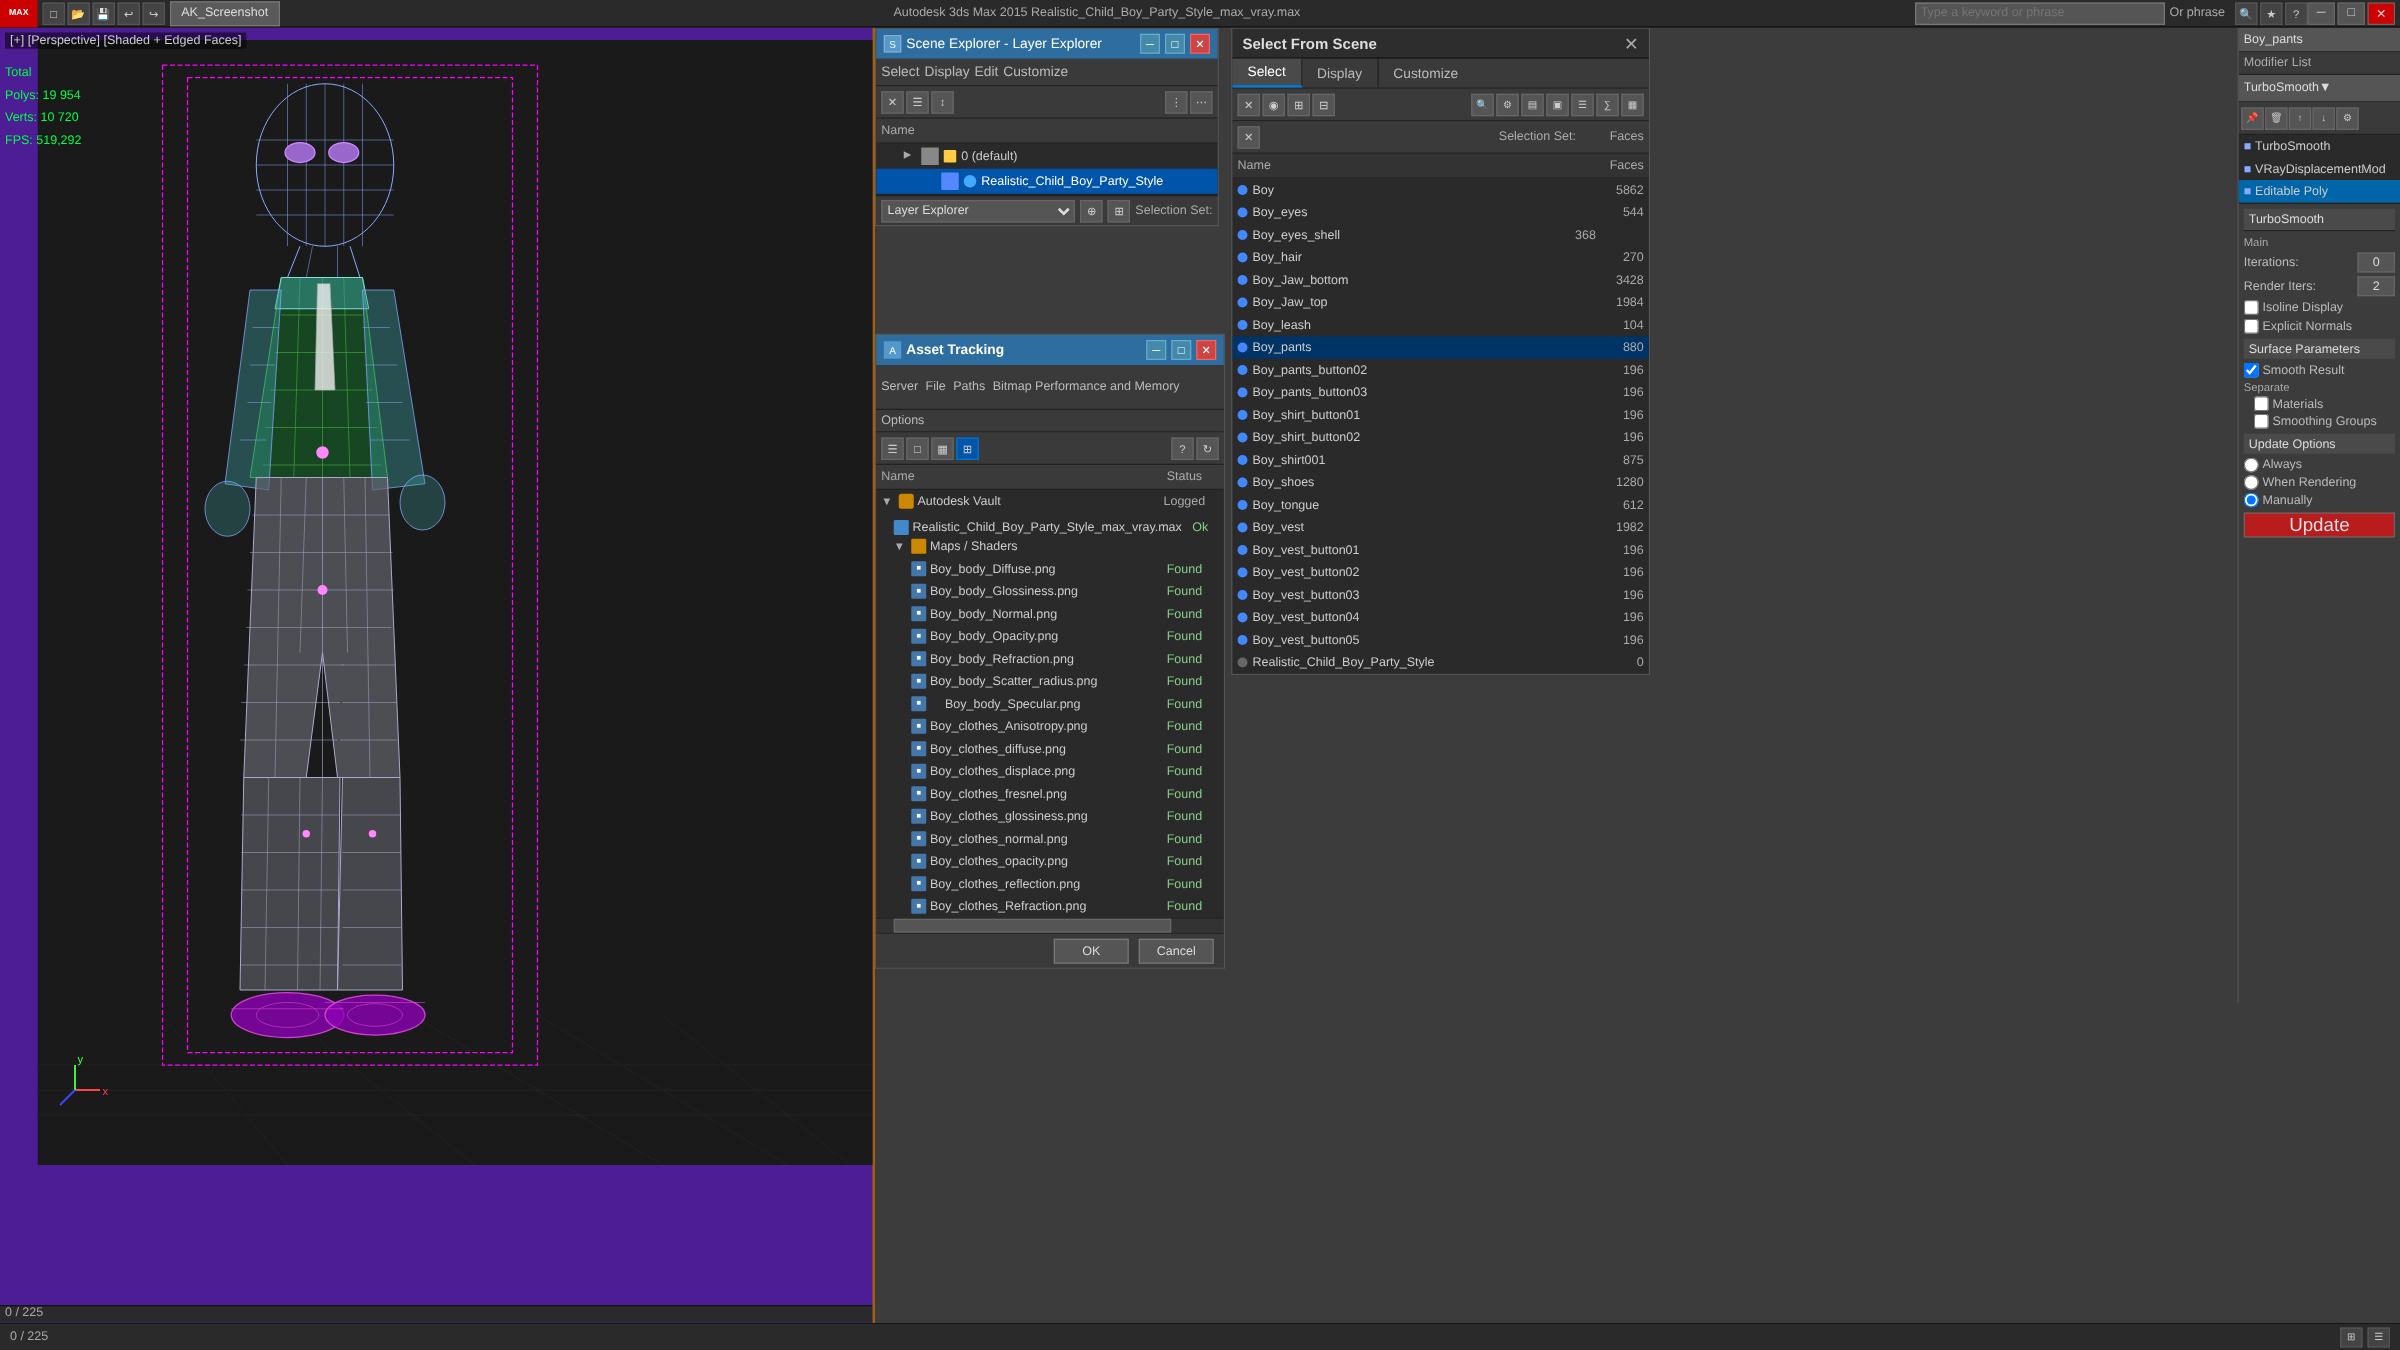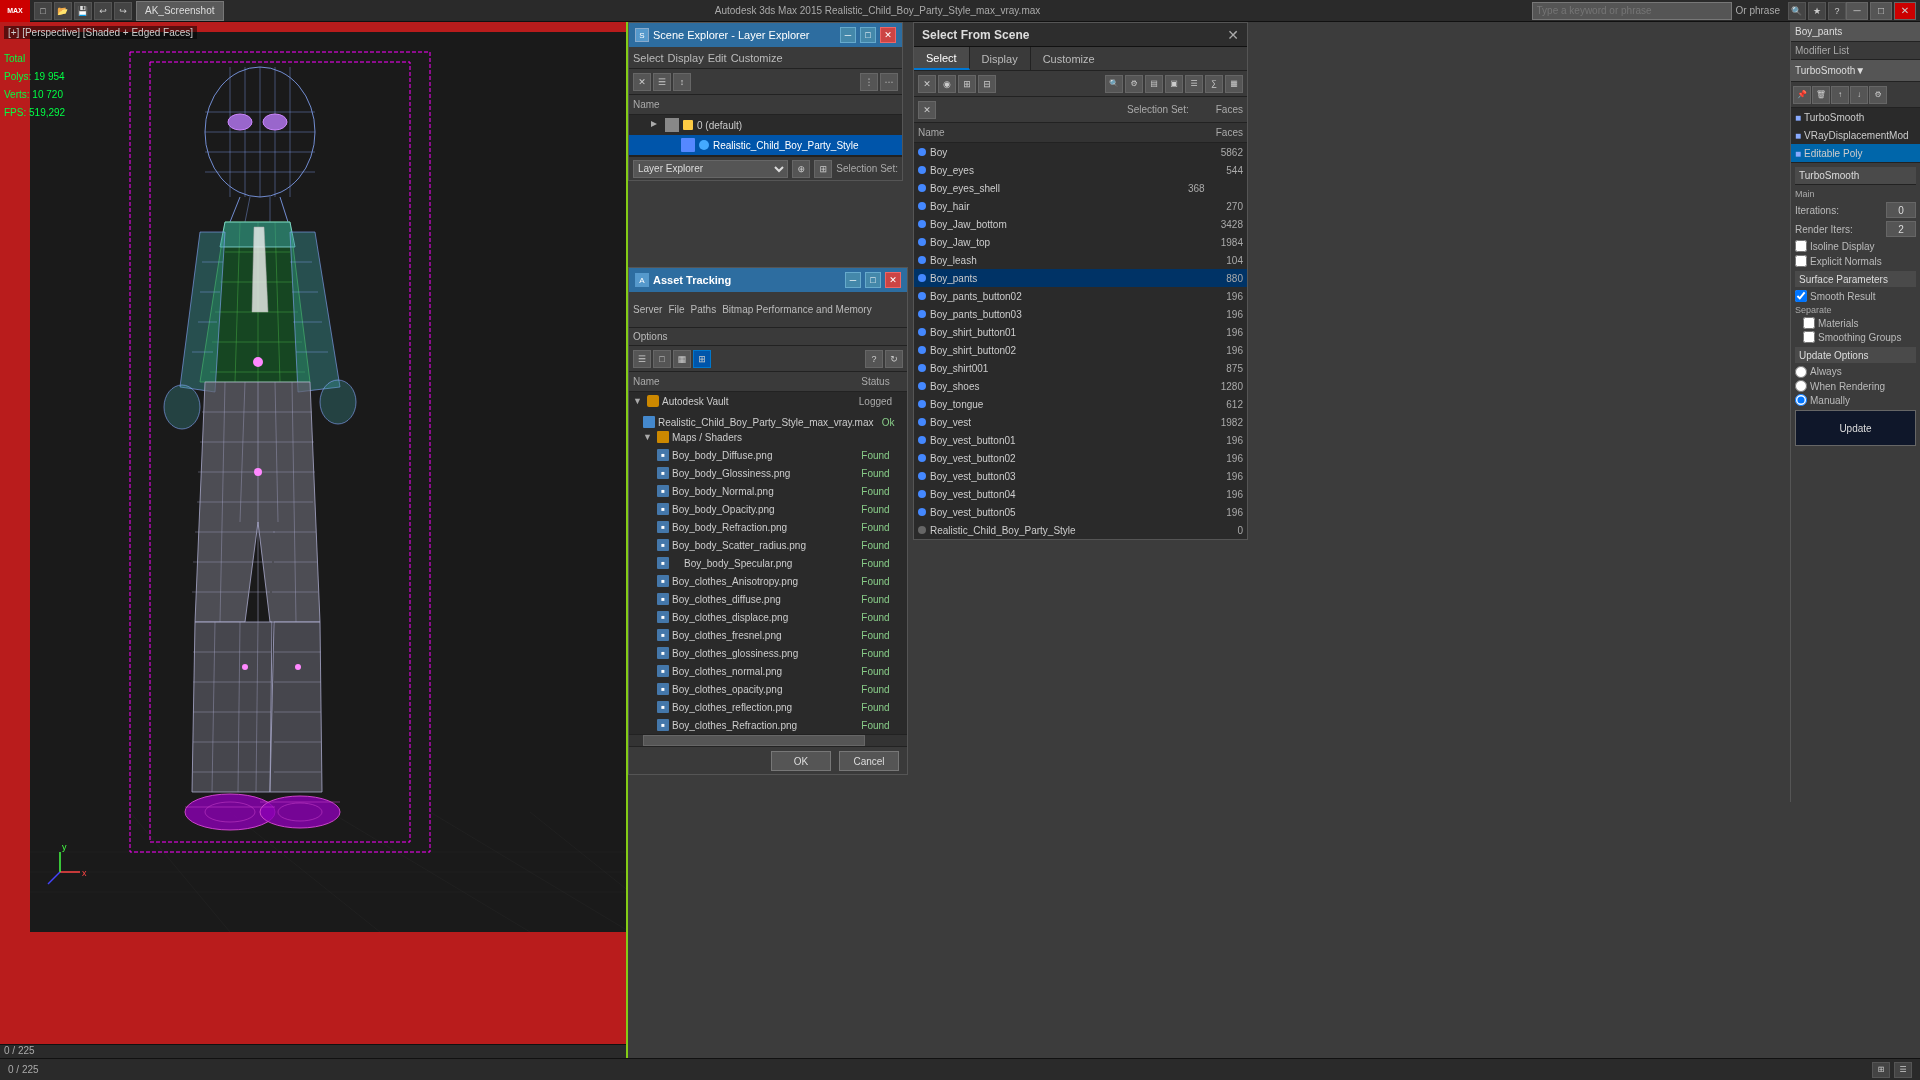--- a/index.html
+++ b/index.html
@@ -85,25 +85,25 @@
       display: flex;
       align-items: center;
       justify-content: center;
       font-size: 10px;
       cursor: pointer;
     }
     .win-btn.close { background: #c00; }
 
     
     .viewport {
-      width: 628px;
+      width: 700px;
       height: 100%;
-      background: #b91c1c;
+      background: #4c1d95;
       position: relative;
-      border-right: 2px solid #84cc16;
+      border-right: 2px solid #a16207;
       overflow: hidden;
     }
   </style>
 </head>
 <body>
 
 <div class="top-menubar">
   <div class="top-menubar-logo">
     <span style="font-size:7px;line-height:1;">MAX</span>
   </div>
@@ -752,21 +752,21 @@
           <span style="font-size:10px;color:#bbb;">When Rendering</span>
         </div>
 
         
         <div style="display:flex;align-items:center;margin-bottom:4px;">
           <input type="radio" name="updateOpt" checked="" style="width: 12px; height: 12px; margin-right: 3px;">
           <span style="font-size:10px;color:#bbb;">Manually</span>
         </div>
 
         
-        <button style="width:100%;height:36px;background:#0f172a;border:1px solid #666;color:#ddd;font-size:10px;cursor:pointer;">Update</button>
+        <button style="width:100%;height:20px;background:#b91c1c;border:1px solid #666;color:#ddd;font-size:15px;cursor:pointer;">Update</button>
       </div>
     </div>
 
   </div>
 </div>
 
 <div style="position:fixed;bottom:0;left:0;width:1920px;height:22px;background:#2a2a2a;border-top:1px solid #111;display:flex;align-items:center;padding:0 8px;font-size:10px;color:#aaa;z-index:50;">
   <span>0 / 225</span>
   <div style="flex:1;"></div>
   <div style="display:flex;gap:4px;">

